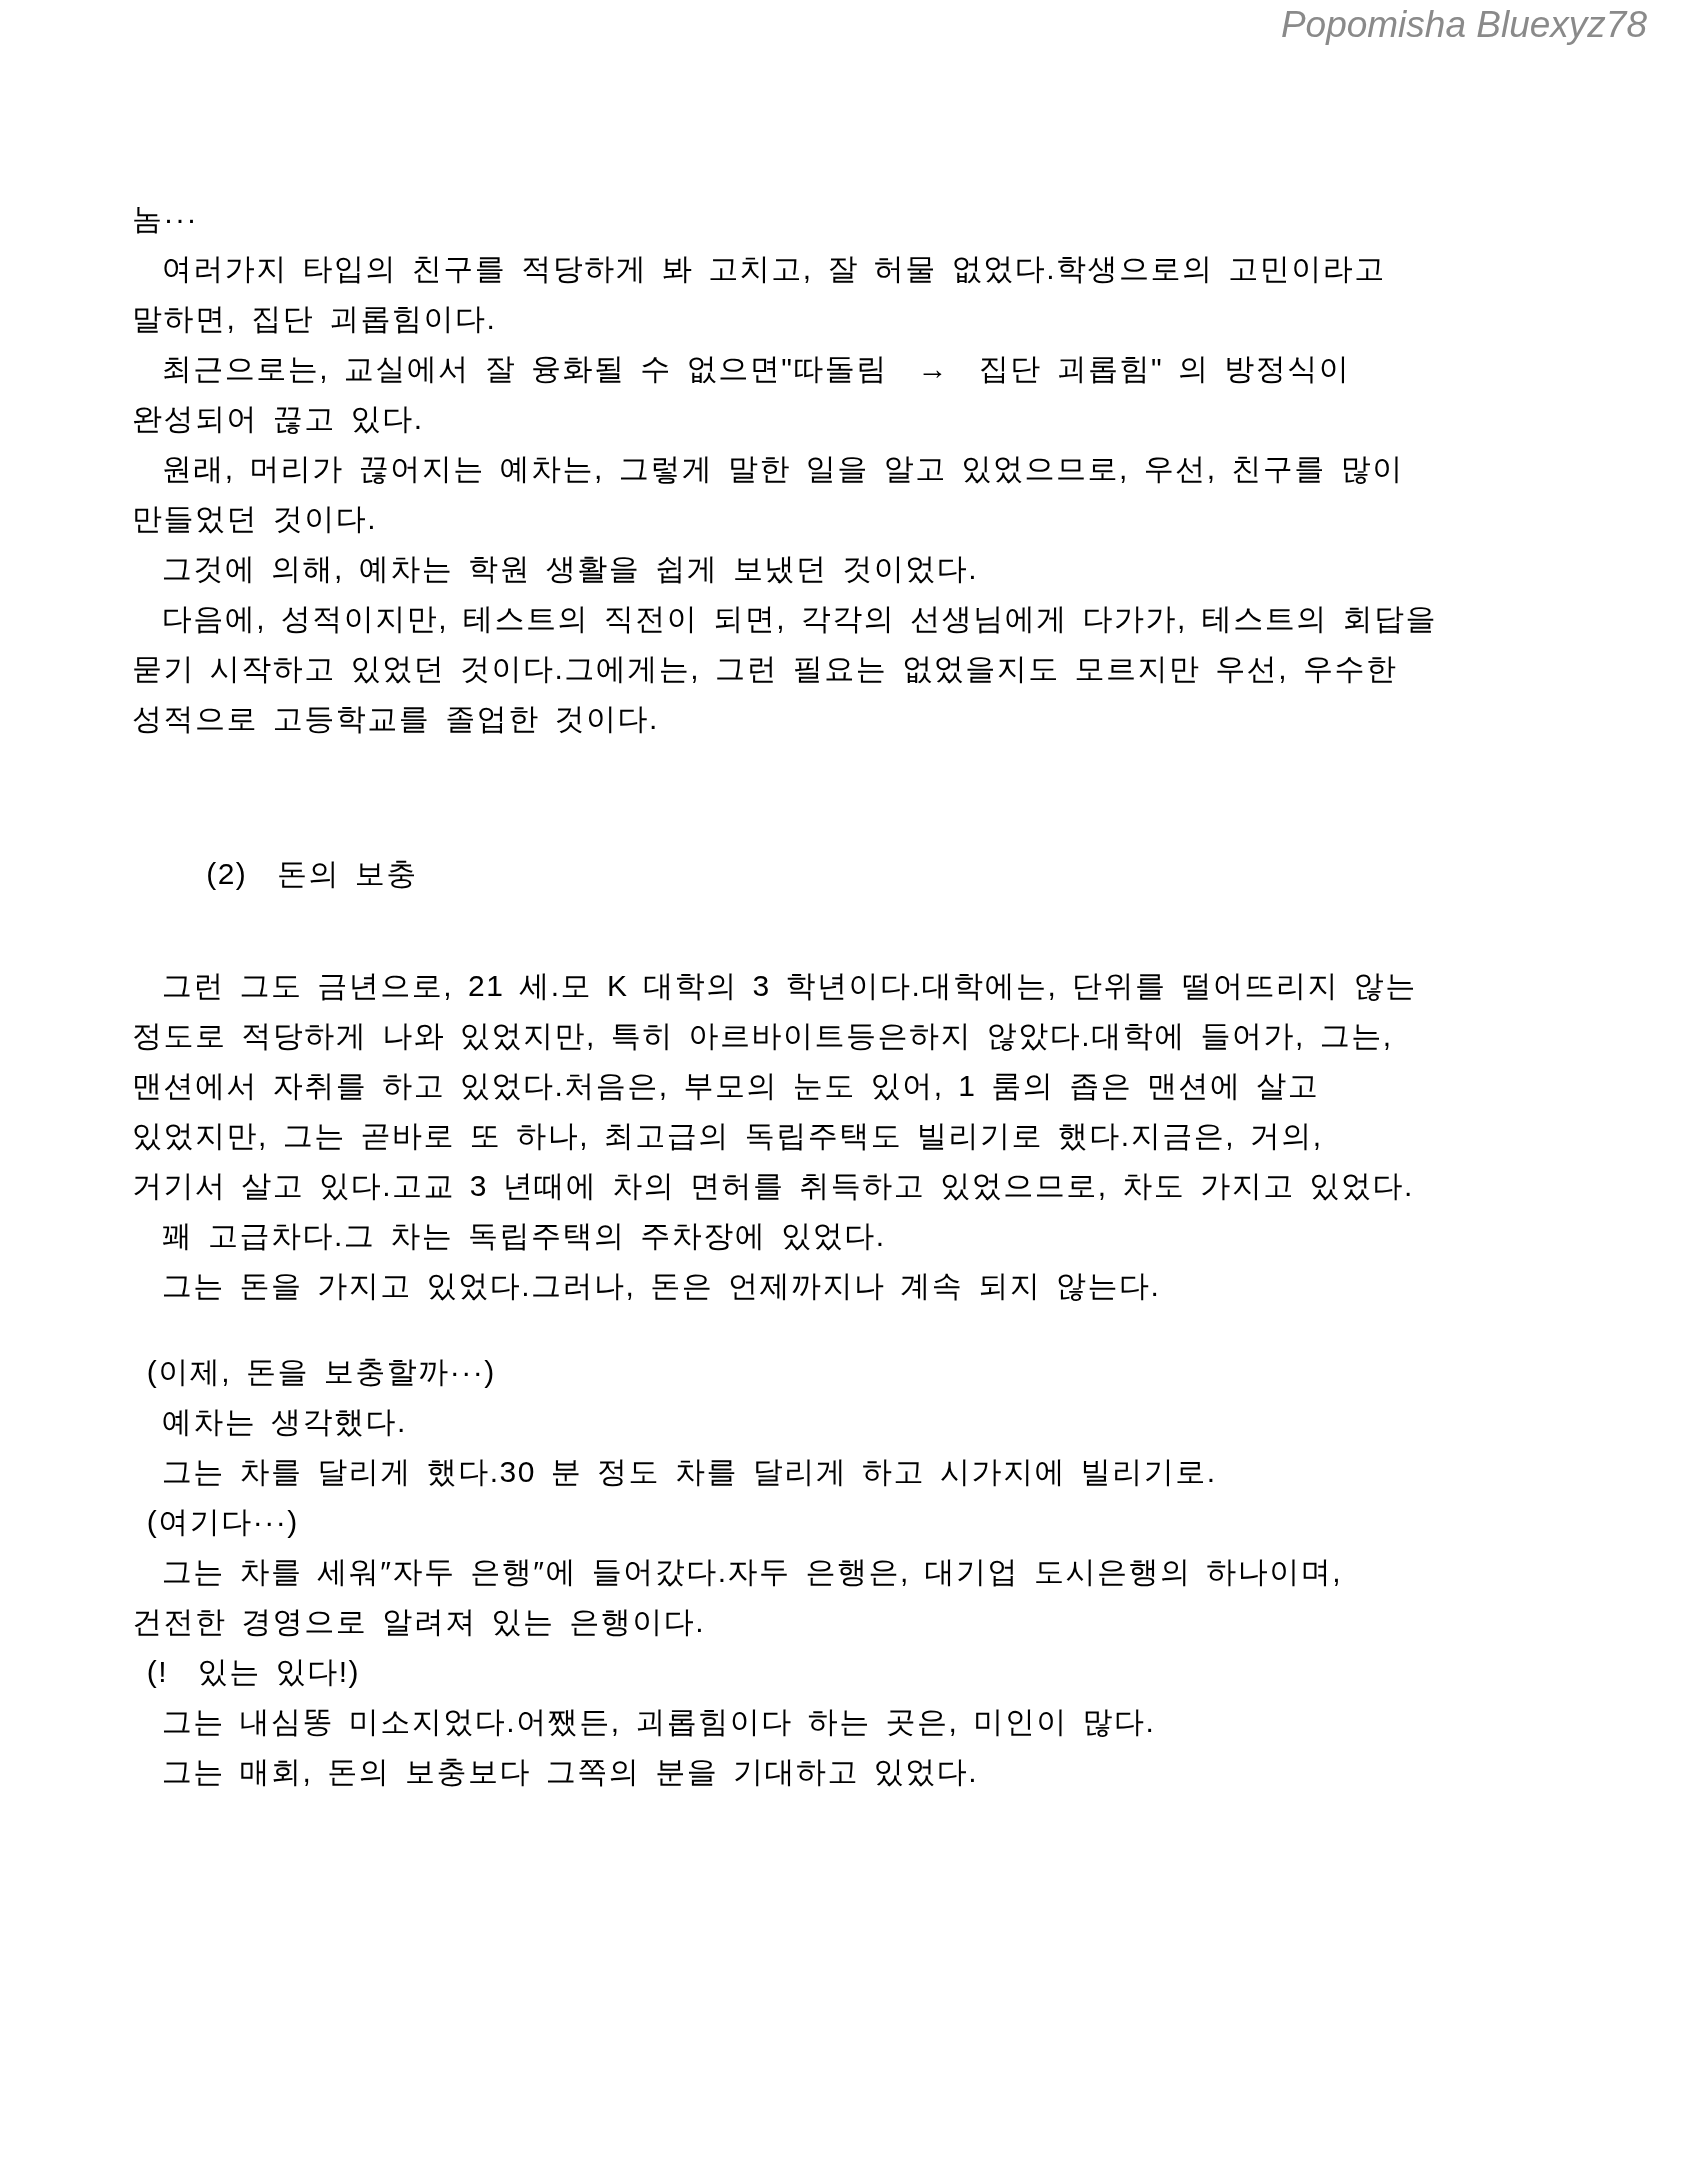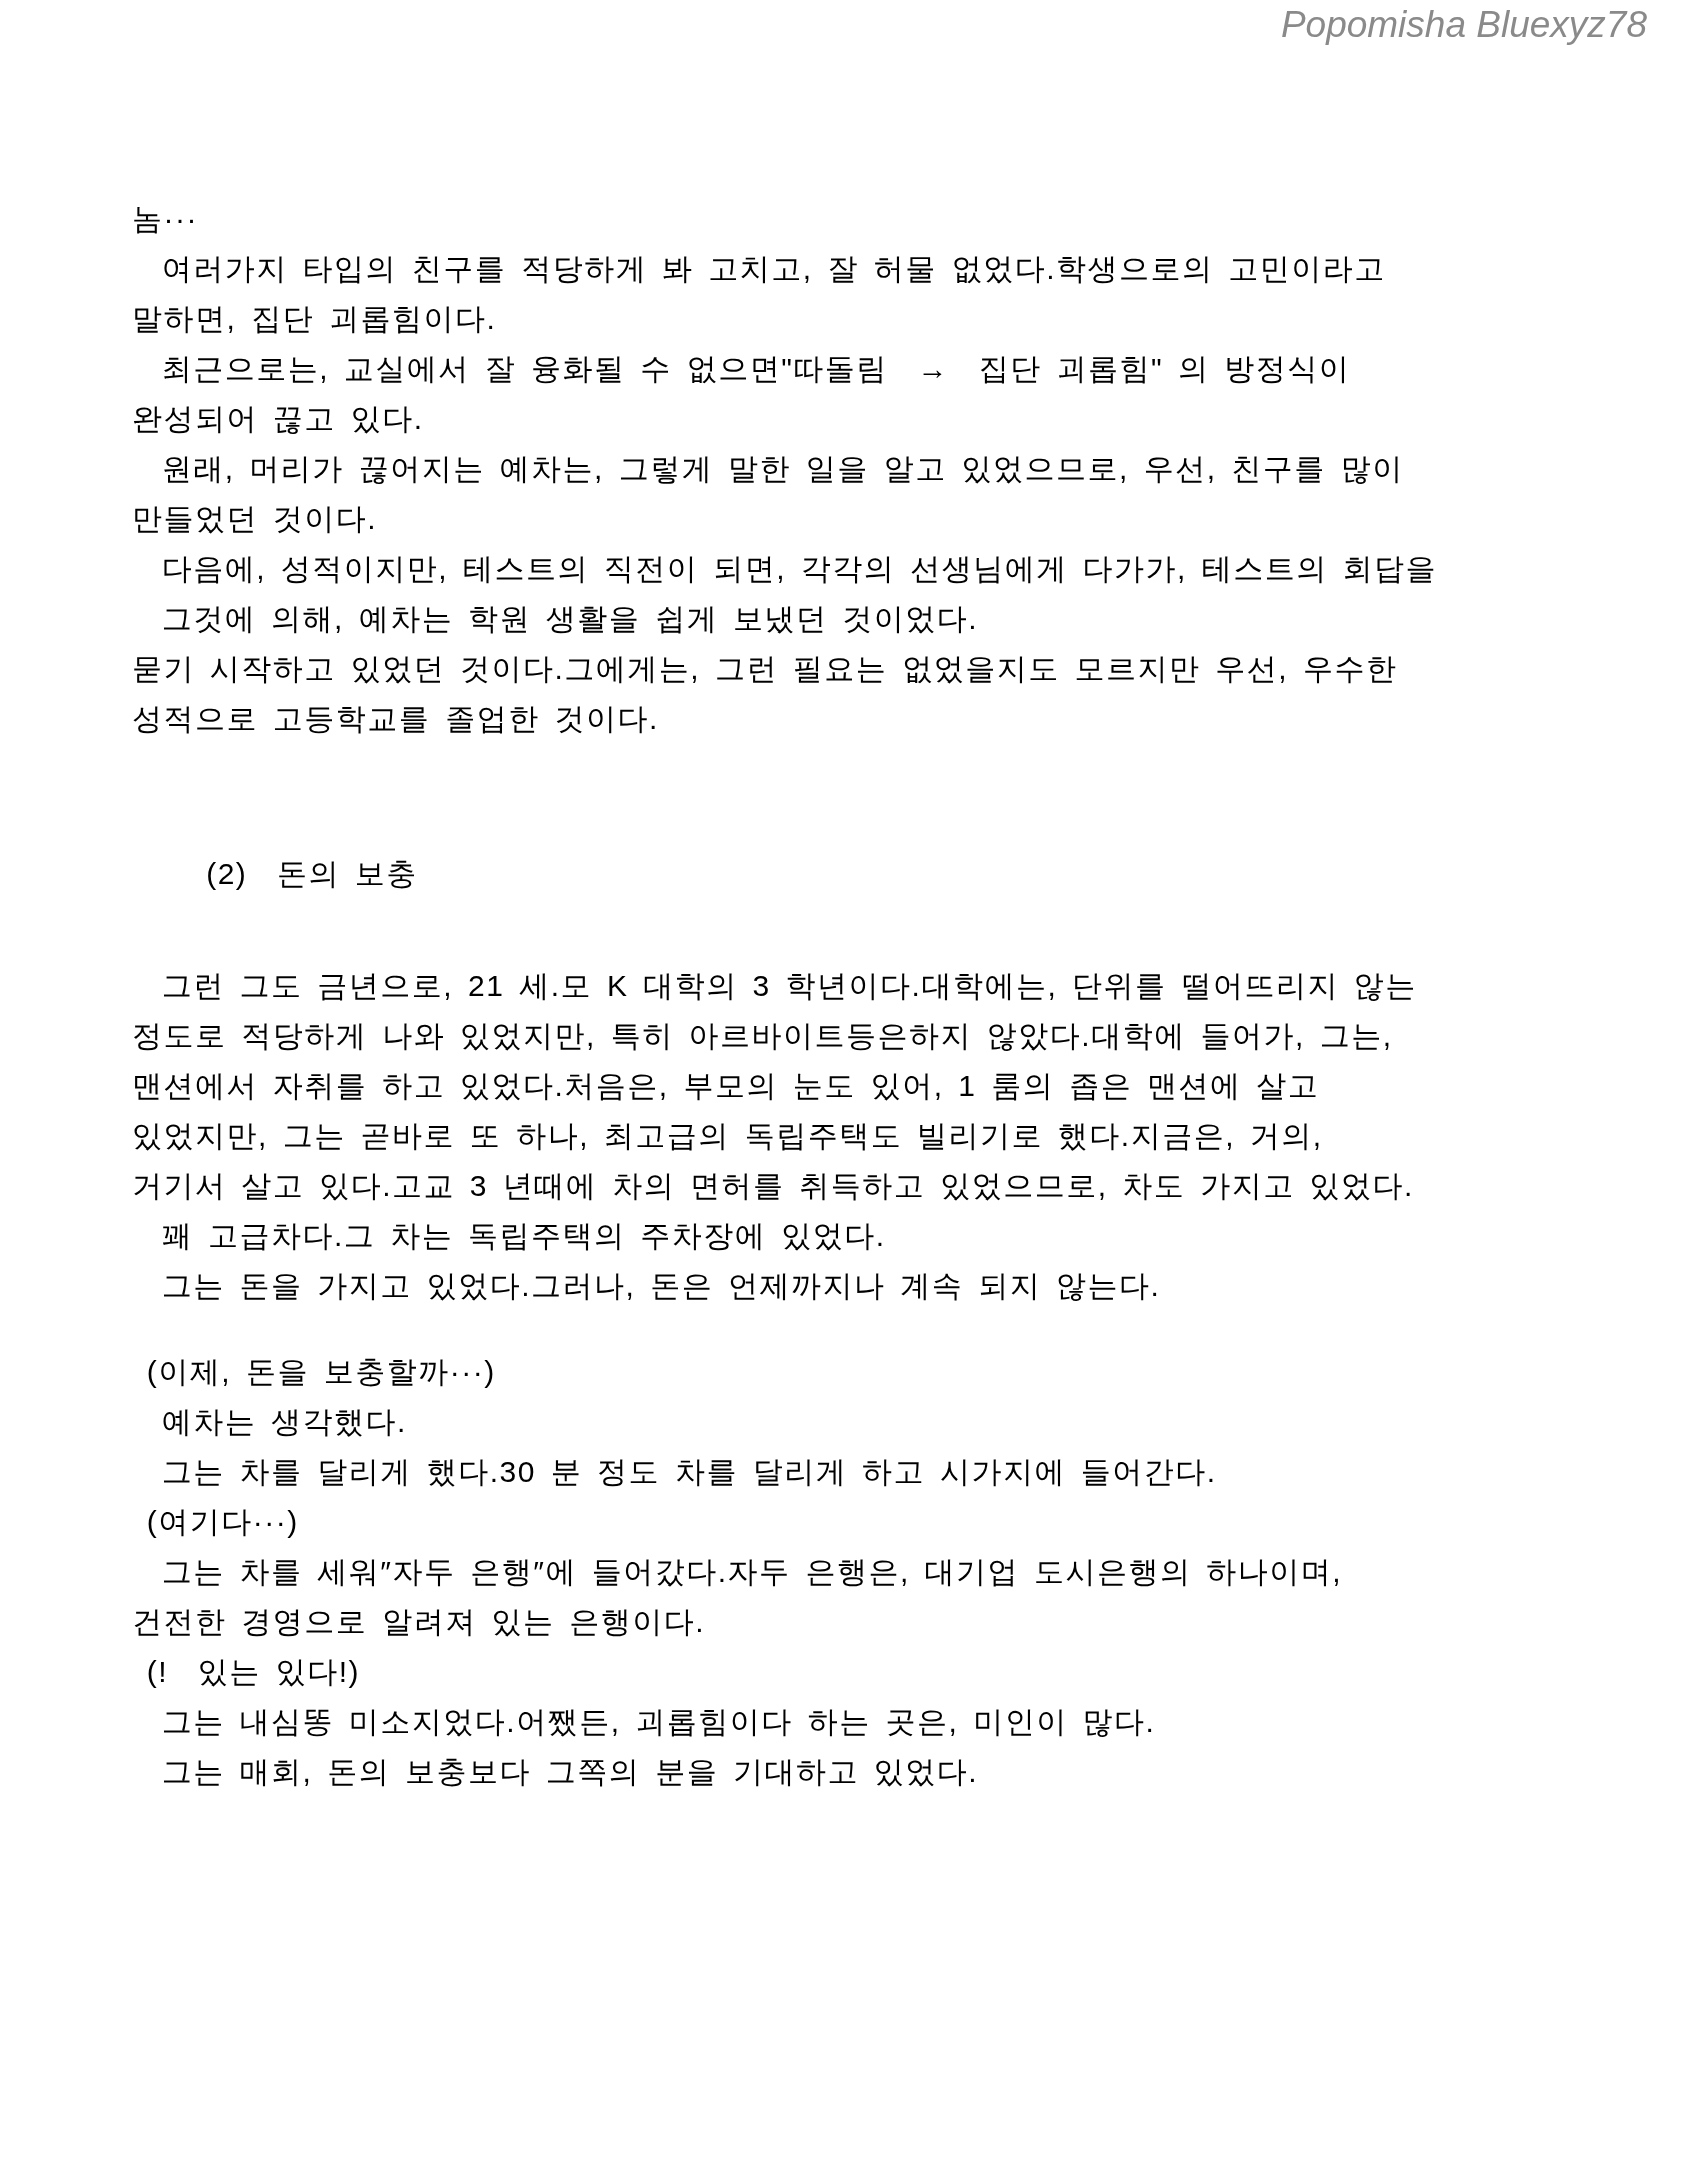--- a/index.html
+++ b/index.html
@@ -54,22 +54,22 @@
   <div class="content" style="color: rgb(0, 0, 0);">
 
     <div class="block block1">
       <div class="line">놈···</div>
       <div class="line">  여러가지 타입의 친구를 적당하게 봐 고치고, 잘 허물 없었다.학생으로의 고민이라고</div>
       <div class="line">말하면, 집단 괴롭힘이다.</div>
       <div class="line">  최근으로는, 교실에서 잘 융화될 수 없으면"따돌림  →  집단 괴롭힘" 의 방정식이</div>
       <div class="line">완성되어 끊고 있다.</div>
       <div class="line">  원래, 머리가 끊어지는 예차는, 그렇게 말한 일을 알고 있었으므로, 우선, 친구를 많이</div>
       <div class="line">만들었던 것이다.</div>
+      <div class="line">  그것에 의해, 예차는 학원 생활을 쉽게 보냈던 것이었다.</div>
       <div class="line">  다음에, 성적이지만, 테스트의 직전이 되면, 각각의 선생님에게 다가가, 테스트의 회답을</div>
-      <div class="line">  그것에 의해, 예차는 학원 생활을 쉽게 보냈던 것이었다.</div>
       <div class="line">묻기 시작하고 있었던 것이다.그에게는, 그런 필요는 없었을지도 모르지만 우선, 우수한</div>
       <div class="line">성적으로 고등학교를 졸업한 것이다.</div>
     </div>
 
     <div class="heading-block">
       <div class="line">     (2)  돈의 보충</div>
     </div>
 
     <div class="block block2">
       <div class="line">  그런 그도 금년으로, 21 세.모 K 대학의 3 학년이다.대학에는, 단위를 떨어뜨리지 않는</div>
@@ -77,21 +77,21 @@
       <div class="line">맨션에서 자취를 하고 있었다.처음은, 부모의 눈도 있어, 1 룸의 좁은 맨션에 살고</div>
       <div class="line">있었지만, 그는 곧바로 또 하나, 최고급의 독립주택도 빌리기로 했다.지금은, 거의,</div>
       <div class="line">거기서 살고 있다.고교 3 년때에 차의 면허를 취득하고 있었으므로, 차도 가지고 있었다.</div>
       <div class="line">  꽤 고급차다.그 차는 독립주택의 주차장에 있었다.</div>
       <div class="line">  그는 돈을 가지고 있었다.그러나, 돈은 언제까지나 계속 되지 않는다.</div>
     </div>
 
     <div class="block block3">
       <div class="line"> (이제, 돈을 보충할까···)</div>
       <div class="line">  예차는 생각했다.</div>
-      <div class="line">  그는 차를 달리게 했다.30 분 정도 차를 달리게 하고 시가지에 들어간다.</div>
+      <div class="line">  그는 차를 달리게 했다.30 분 정도 차를 달리게 하고 시가지에 빌리기로.</div>
       <div class="line"> (여기다···)</div>
       <div class="line">  그는 차를 세워″자두 은행″에 들어갔다.자두 은행은, 대기업 도시은행의 하나이며,</div>
       <div class="line">건전한 경영으로 알려져 있는 은행이다.</div>
       <div class="line"> (!  있는 있다!)</div>
       <div class="line">  그는 내심똥 미소지었다.어쨌든, 괴롭힘이다 하는 곳은, 미인이 많다.</div>
       <div class="line">  그는 매회, 돈의 보충보다 그쪽의 분을 기대하고 있었다.</div>
     </div>
 
   </div>
 </div>

